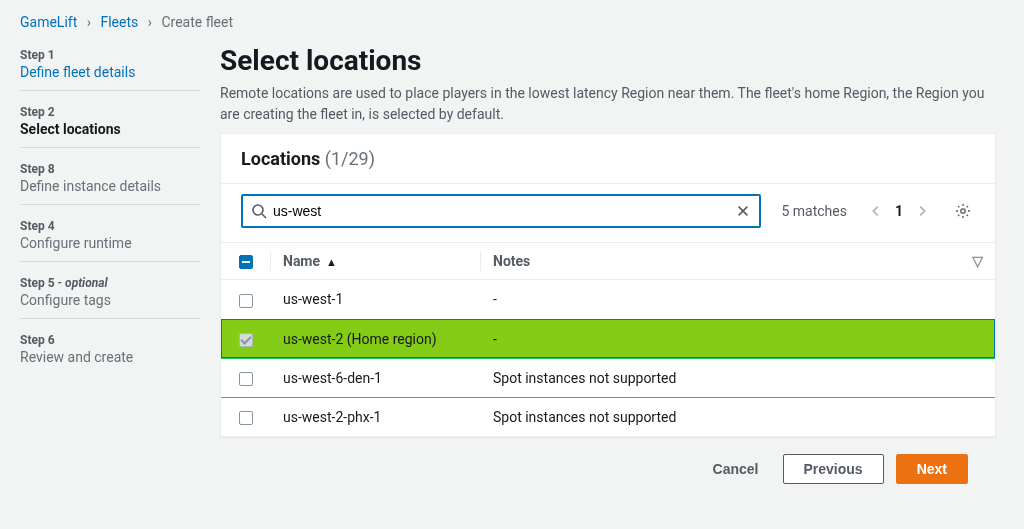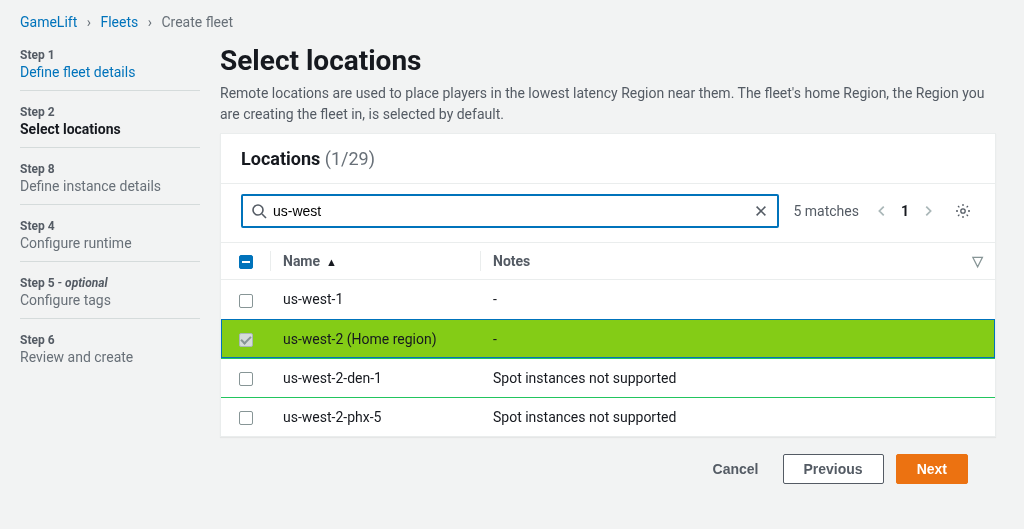--- a/index.html
+++ b/index.html
@@ -64,21 +64,21 @@
       padding: 14px 20px;
       font-size: 18px;
       font-weight: 700;
       border-bottom: 1px solid #eaeded;
     }
     .card-header .count { color: #687078; font-weight: 400; }
     .toolbar {
       display: flex;
       align-items: center;
       padding: 10px 20px 14px 20px;
-      gap: 14px;
+      gap: 20px;
     }
     .search-wrap {
       flex: 1;
       position: relative;
       display: flex;
       align-items: center;
       border: 2px solid #0073bb;
       border-radius: 2px;
       height: 34px;
     }
@@ -340,26 +340,26 @@
             <td>us-west-1</td>
             <td>-</td>
           </tr>
           <tr class="selected-row">
             <td><span class="checkbox checked-disabled"></span></td>
             <td>us-west-2 (Home region)</td>
             <td>-</td>
           </tr>
           <tr>
             <td><span class="checkbox"></span></td>
-            <td>us-west-2-den-1</td>
+            <td>us-west-6-den-1</td>
             <td>Spot instances not supported</td>
           </tr>
           <tr>
             <td><span class="checkbox"></span></td>
-            <td>us-west-2-phx-5</td>
+            <td>us-west-2-phx-1</td>
             <td>Spot instances not supported</td>
           </tr>
         </tbody>
       </table>
     </div>
 
     <div class="footer-actions">
       <button class="btn-link">Cancel</button>
       <button class="btn-outline">Previous</button>
       <button class="btn-primary">Next</button>

